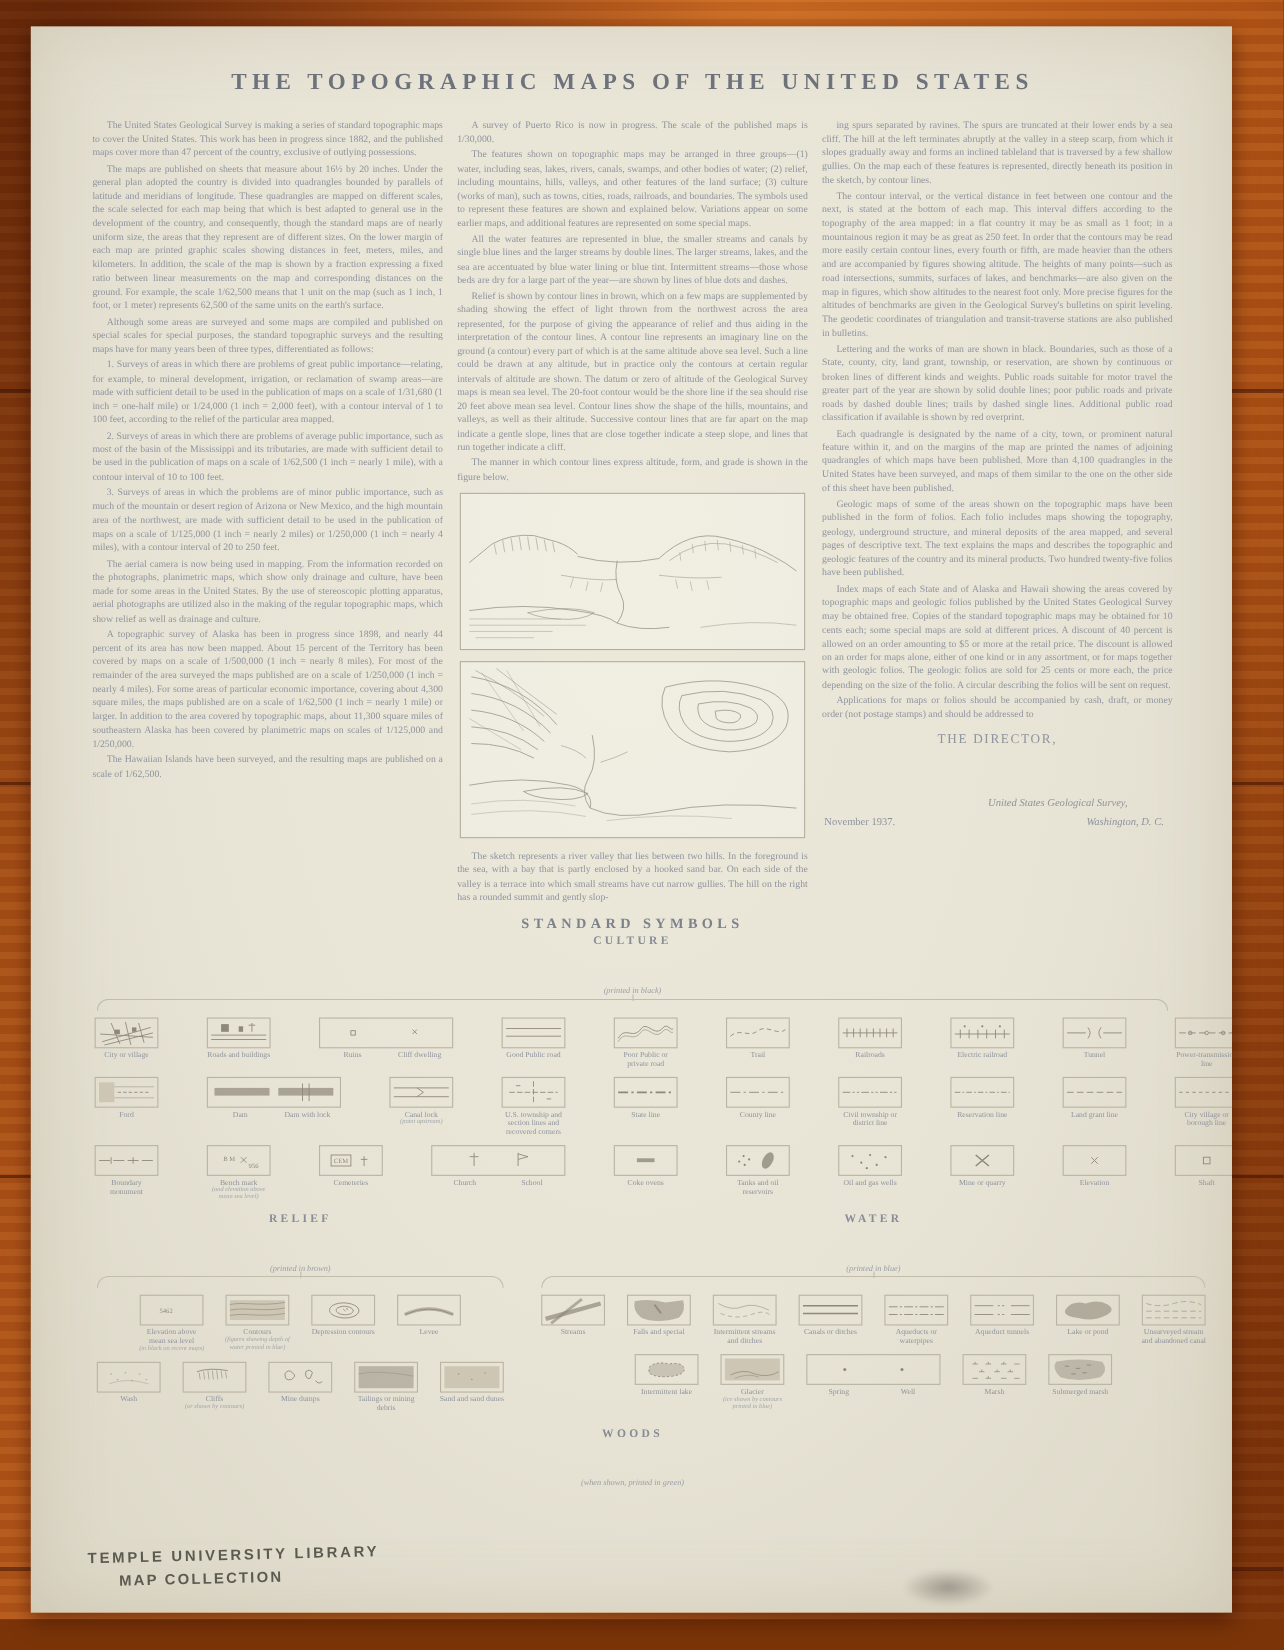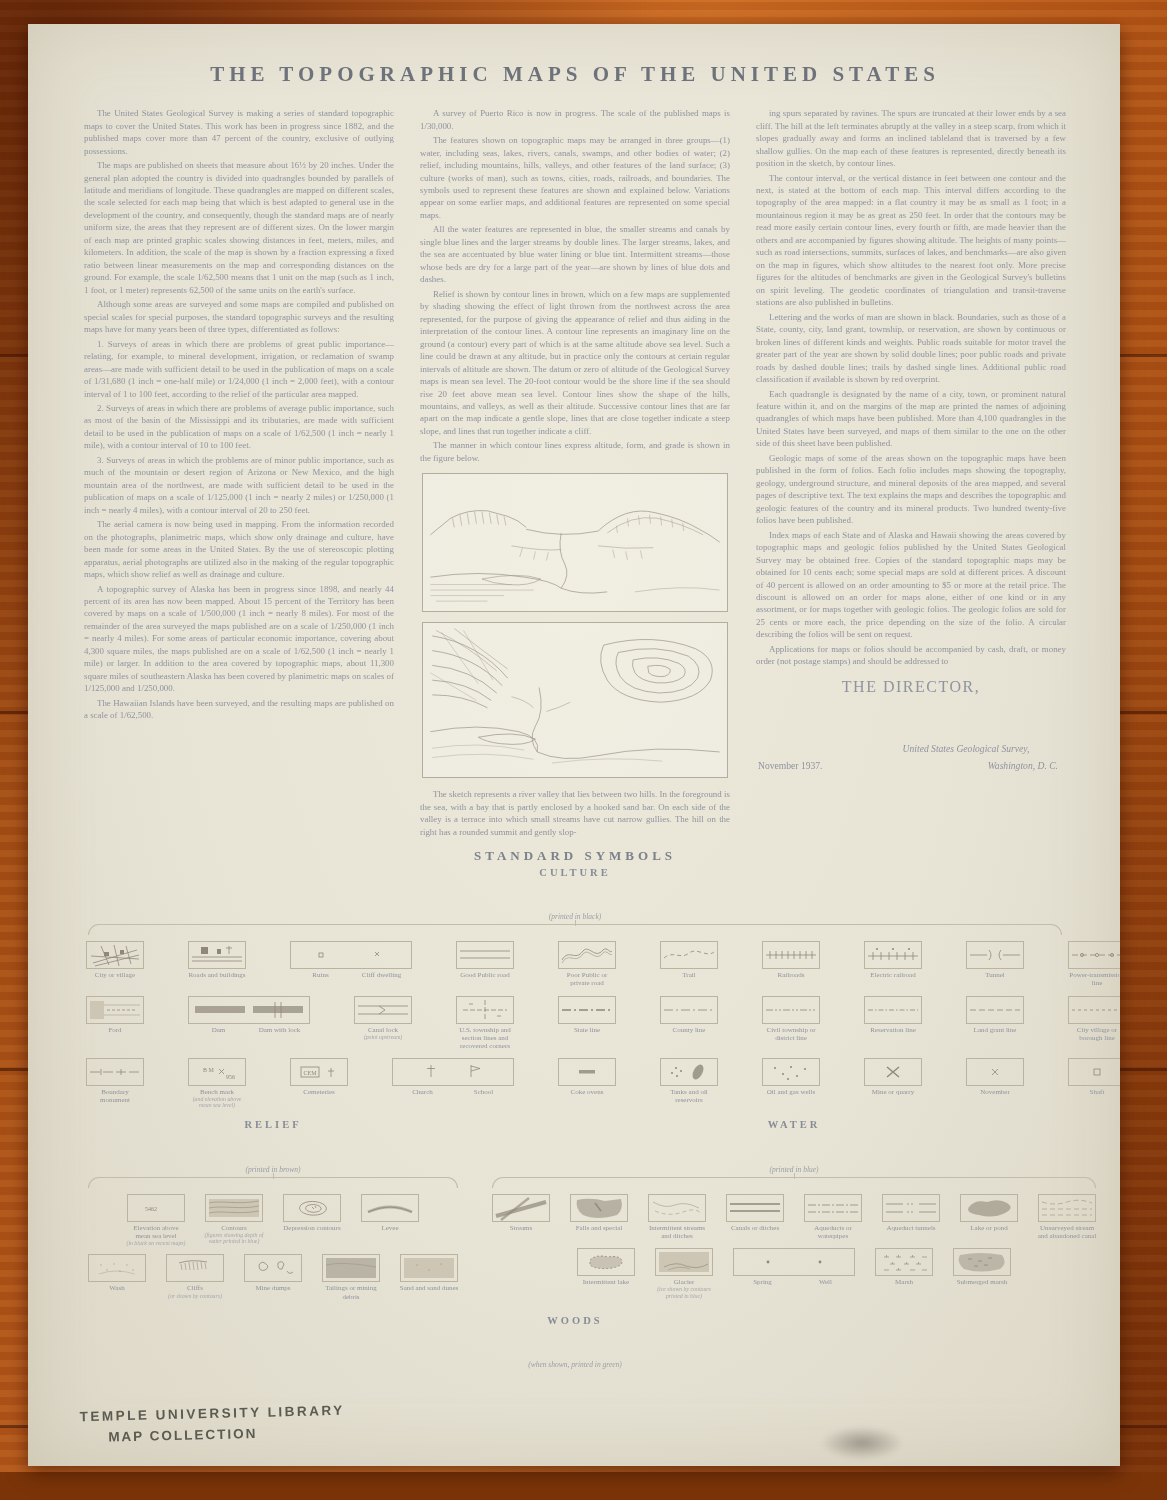--- a/index.html
+++ b/index.html
@@ -14,30 +14,30 @@
       linear-gradient(100deg,#93430f,#ba5b1c 25%,#ca6b23 50%,#b45617 78%,#8e3e0c);}
 
   .paper{position:absolute;left:28px;top:24px;width:1092px;height:1442px;box-sizing:border-box;
     padding:30px 54px 0 56px;overflow:hidden;
     background:radial-gradient(ellipse at 50% 35%, #ece8da 0%, #e7e3d5 55%, #dcd7c6 100%);
     box-shadow:0 6px 18px rgba(40,10,0,.55), inset 0 0 70px rgba(150,135,105,.2);}
 
   .title{text-align:center;font:700 21px/1.2 "Liberation Serif","DejaVu Serif",serif;
     letter-spacing:5px;color:#6d727b;margin:8px 0 20px;}
 
-  .cols{display:flex;gap:26px;}
+  .cols{display:flex;gap:13px;}
   .col{flex:1;font:8.9px/1.4 "Liberation Serif","DejaVu Serif",serif;color:#8f949e;text-align:justify;}
   .para{margin:0 0 2px;text-indent:13px;}
 
   .figbox{border:1px solid #b3ad9c;margin:9px 2px 10px;background:rgba(255,255,252,.25);}
   .figbox svg{display:block;width:100%;}
   .fs{stroke:#9e998b;fill:none;stroke-width:.8px;}
 
   .closing{margin-top:8px;font-size:9.6px;}
-  .dirline{text-align:center;letter-spacing:1.5px;font-size:16px;margin-top:6px;text-indent:0;}
+  .dirline{text-align:center;letter-spacing:1.5px;font-size:12px;margin-top:6px;text-indent:0;}
   .orgline{text-align:center;font-style:italic;padding-left:110px;text-indent:0;margin-top:44px;}
   .dateline{display:flex;justify-content:space-between;padding:0 8px 0 2px;margin-top:3px;}
   .dateline .place{font-style:italic;}
 
   .symhead{text-align:center;font:700 13px/1.2 "Liberation Serif","DejaVu Serif",serif;
     letter-spacing:4px;color:#7c818b;margin:8px 0 2px;}
   .sechead{text-align:center;margin:3px 0 0;}
   .sectitle{font:600 10.5px/1.1 "Liberation Serif","DejaVu Serif",serif;letter-spacing:3px;color:#878c96;}
   .secnote{font:italic 7.5px/1.2 "Liberation Serif","DejaVu Serif",serif;color:#9a9ea6;margin-top:34px;}
   .brace{height:10px;border:1px solid #c2bcab;border-bottom:none;border-radius:14px 14px 0 0;
@@ -595,21 +595,21 @@
               <span>Mine or quarry</span>
             </div>
           </div>
           <div class="symitem">
             <div class="symbox">
               <svg class="symsvg" viewBox="0 0 56 26">
                 <path class="s" d="M25 10 l6 6 M31 10 l-6 6"></path>
               </svg>
             </div>
             <div class="symcaps">
-              <span>November</span>
+              <span>Elevation</span>
             </div>
           </div>
           <div class="symitem">
             <div class="symbox">
               <svg class="symsvg" viewBox="0 0 56 26">
                 <rect class="s" x="25" y="10" width="6" height="6" fill="none"></rect>
               </svg>
             </div>
             <div class="symcaps">
               <span>Shaft</span>

